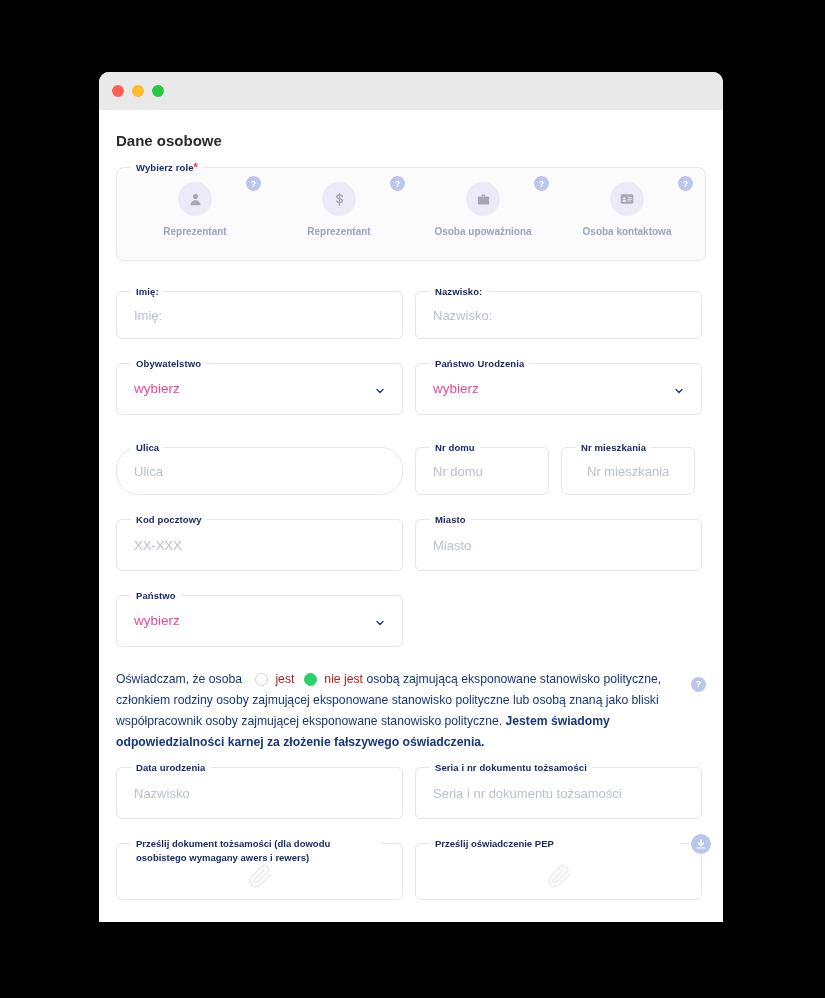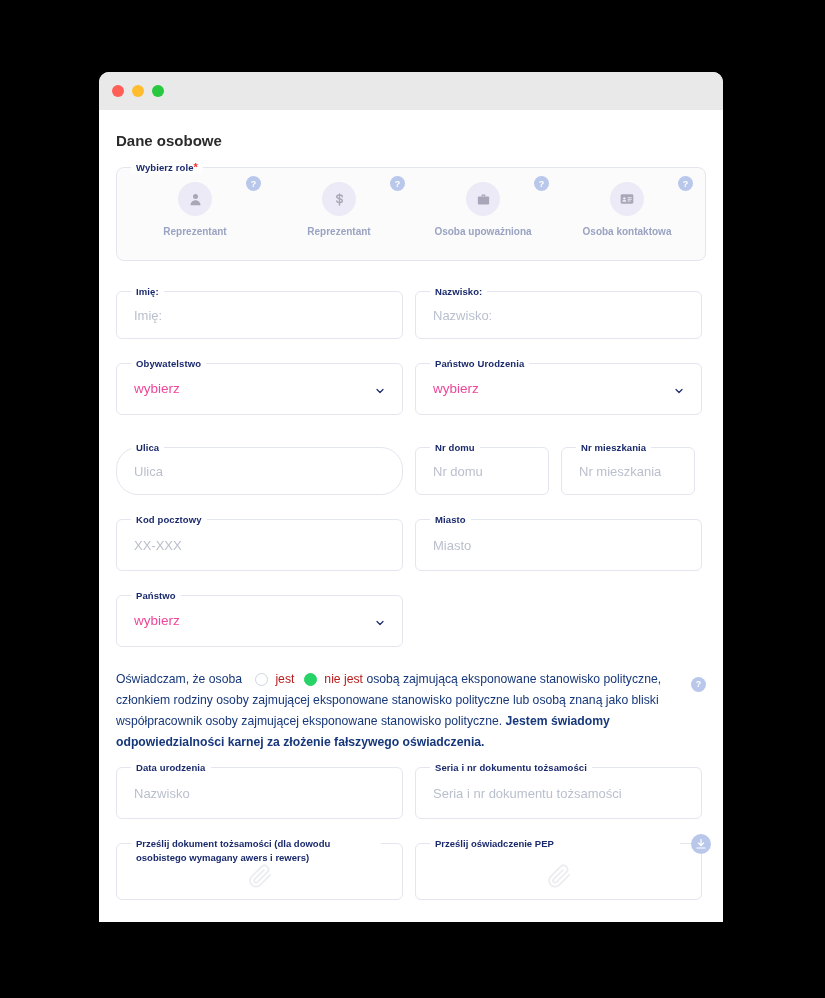--- a/index.html
+++ b/index.html
@@ -141,21 +141,21 @@
     font-size: 9px;
     font-weight: bold;
     display: flex; align-items: center; justify-content: center;
   }
 
   
   .row { display: flex; gap: 12px; }
   .col-half { width: 287px; }
   .col-street { width: 287px; border-radius: 22px; }
   .col-nr { width: 134px; }
-  .col-flat { width: 134px; }
+  .col-flat { width: 134px; padding-left: 8px; }
 
   .h-input { height: 48px; margin-top: 8px; }
   .h-select { height: 52px; }
   .h-upload { height: 57px; }
 
   .mt-rowA { margin-top: 22px; }
   .mt-rowB { margin-top: 24px; }
 
   
   .declaration {

